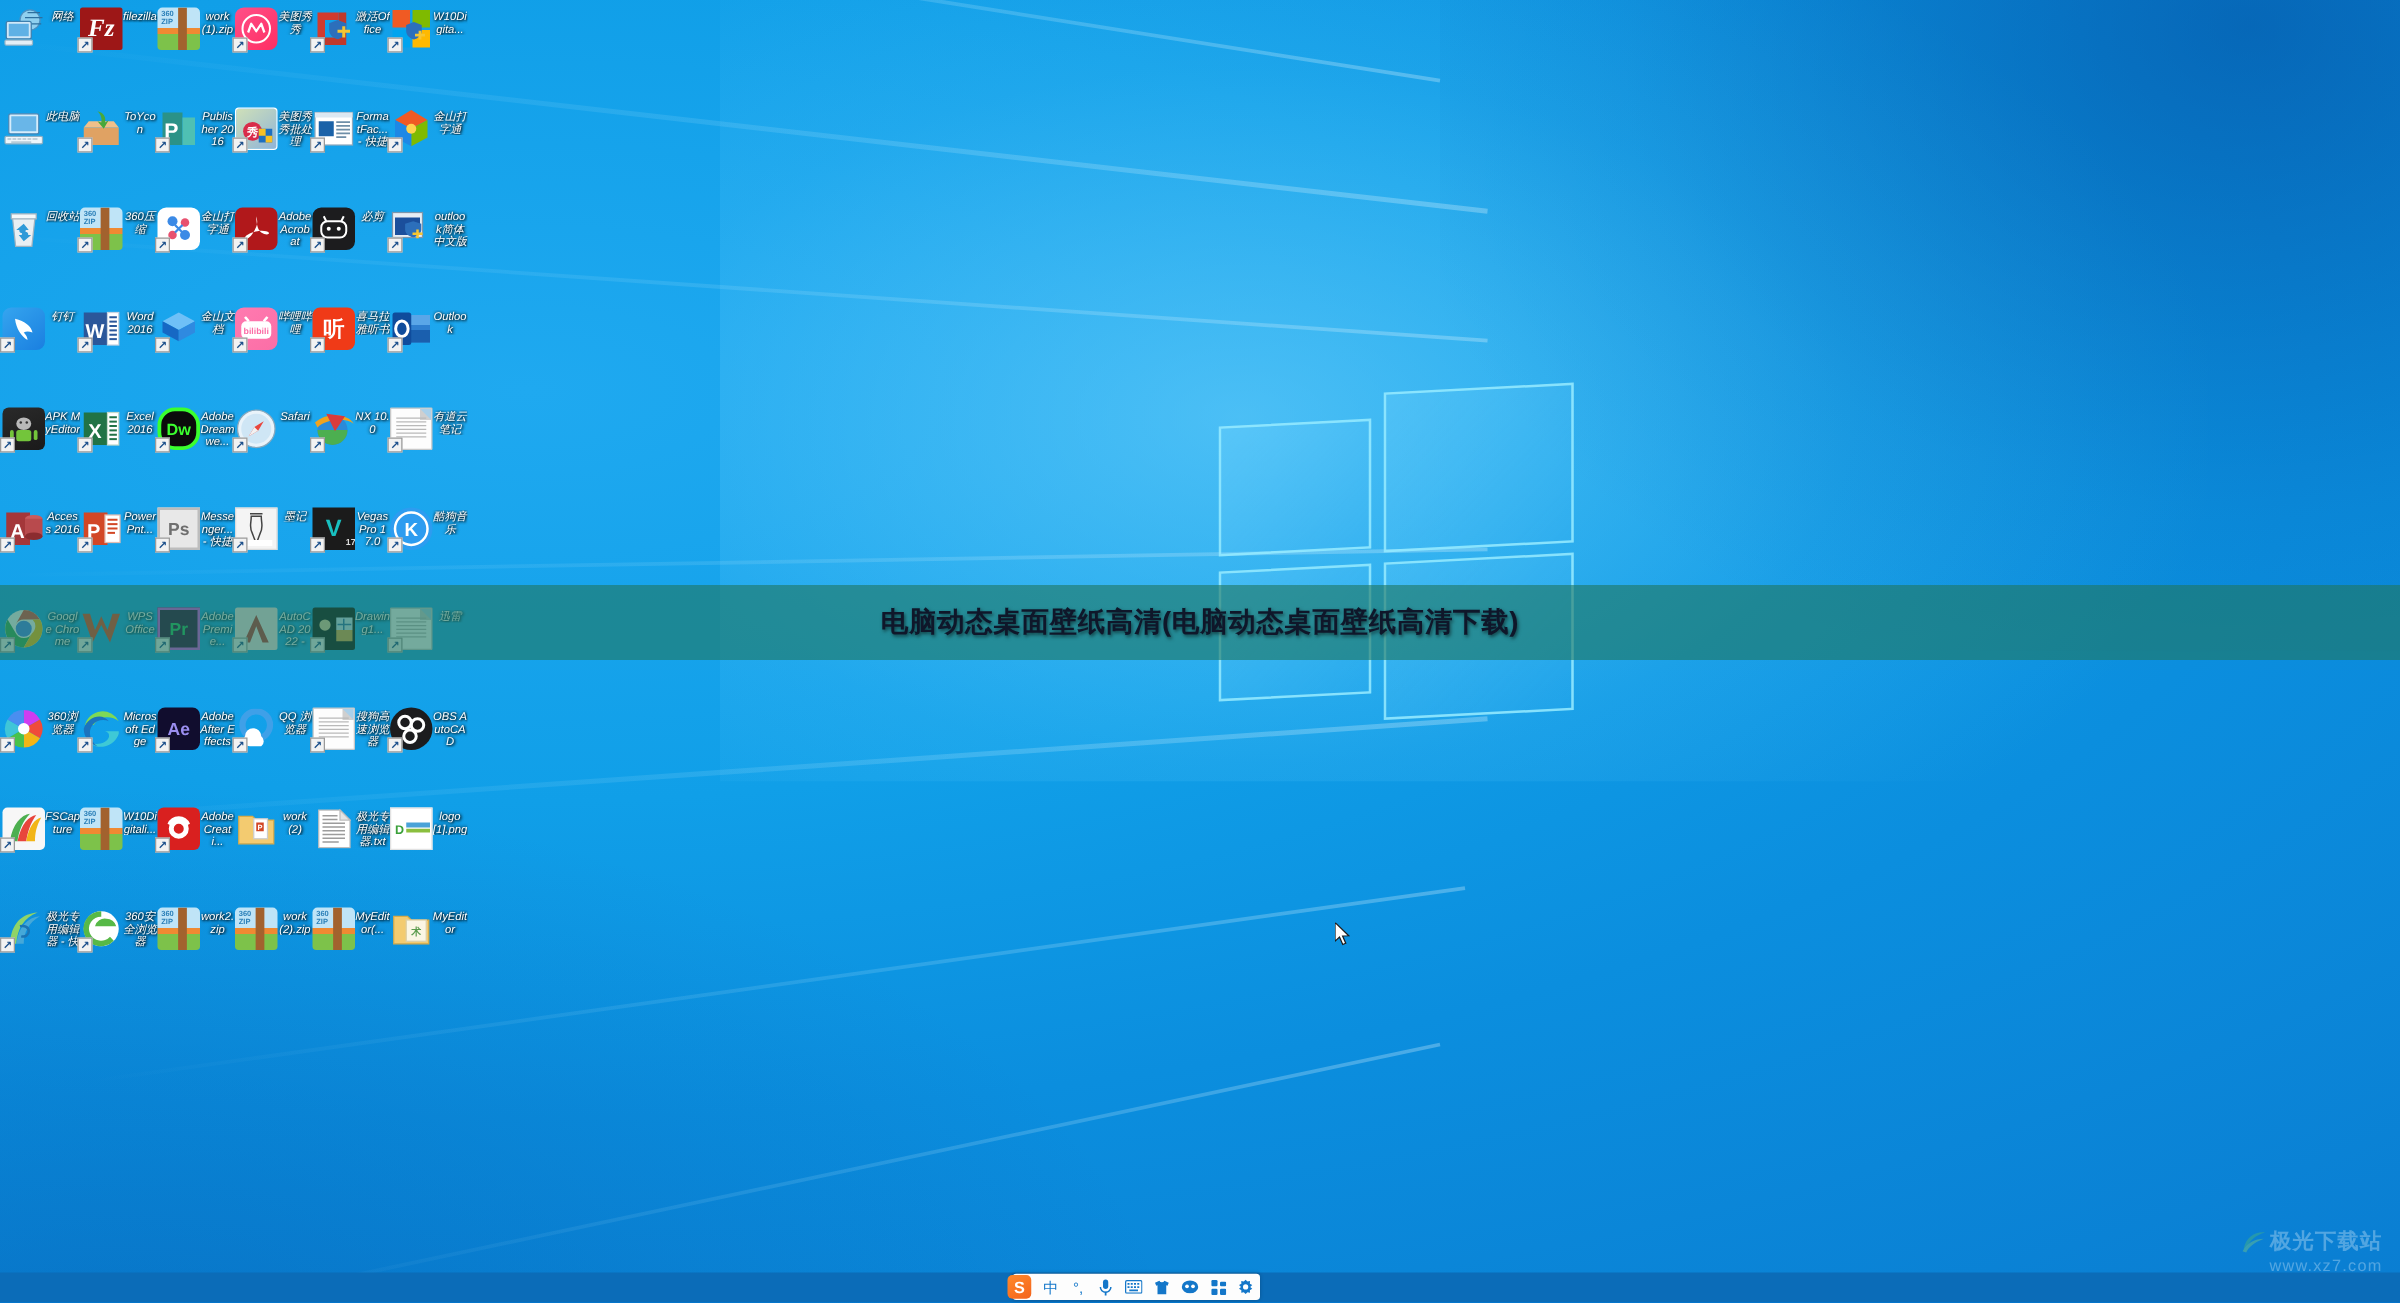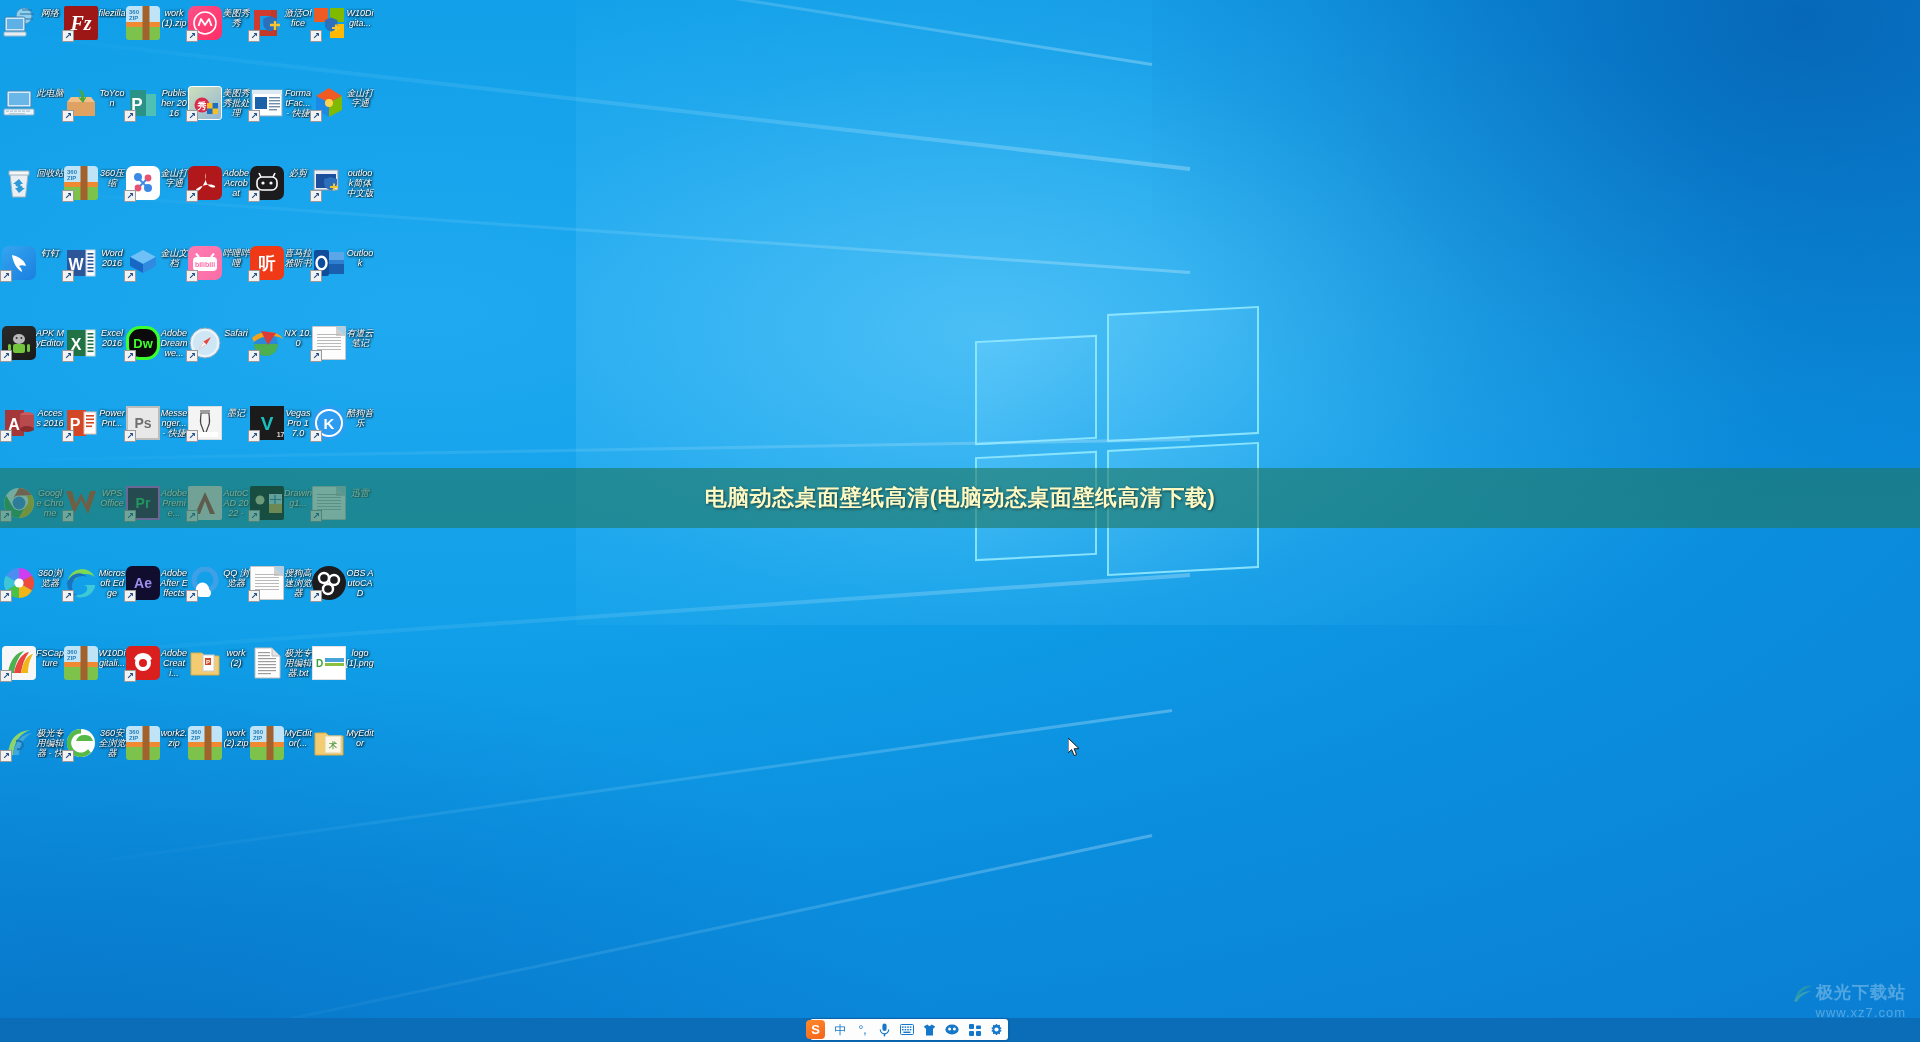--- a/index.html
+++ b/index.html
@@ -100,21 +100,21 @@
   .doc .lines i { display:block; height:1px; background:#b9b9b9; margin-bottom:2px; }
 
   
   #banner {
     position:absolute; left:0; right:0; top:468px; height:60px;
     background:rgba(33,120,99,.62);
     display:flex; align-items:center; justify-content:center;
     pointer-events:none;
   }
   #banner .btext {
-    color:#fef9c3; font-size:22px; font-weight:bold; letter-spacing:.5px;
+    color:#0f172a; font-size:22px; font-weight:bold; letter-spacing:.5px;
     text-shadow:1px 1px 3px rgba(0,0,0,.55);
     white-space:nowrap;
   }
 
   
   #cursor { position:absolute; left:1068px; top:738px; width:14px; height:20px; }
 
   
   #watermark {
     position:absolute; right:14px; bottom:22px;

